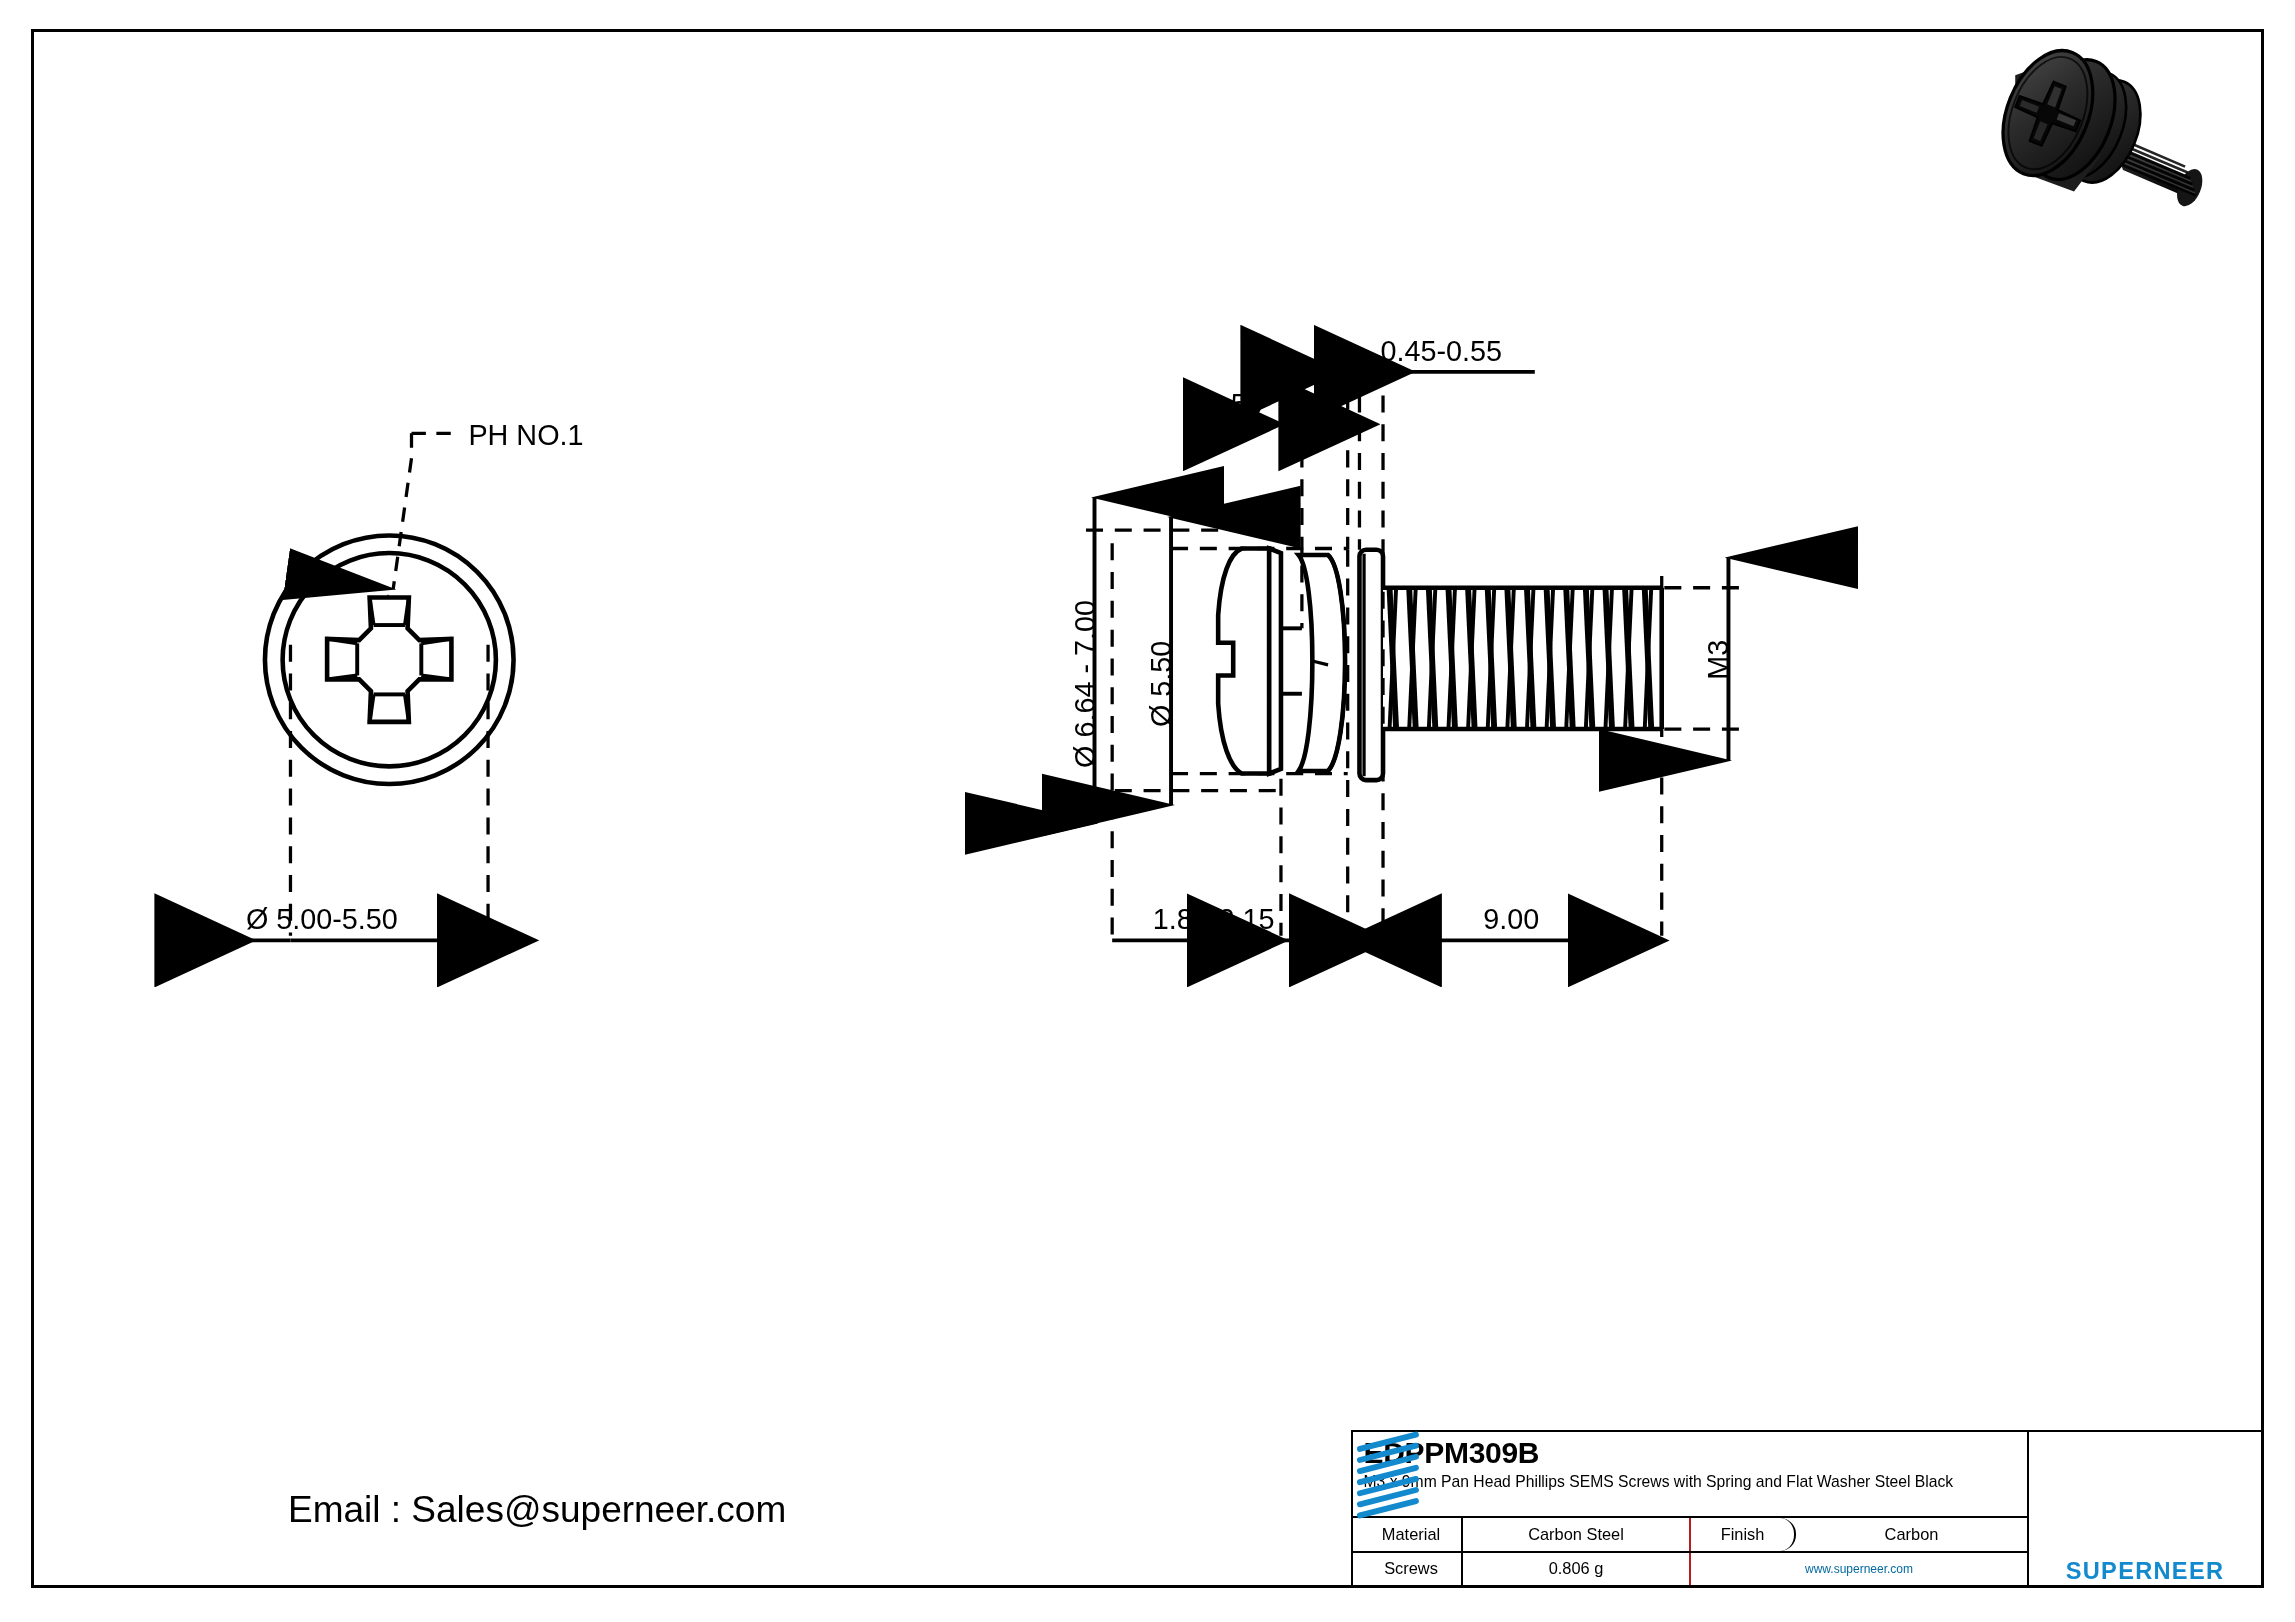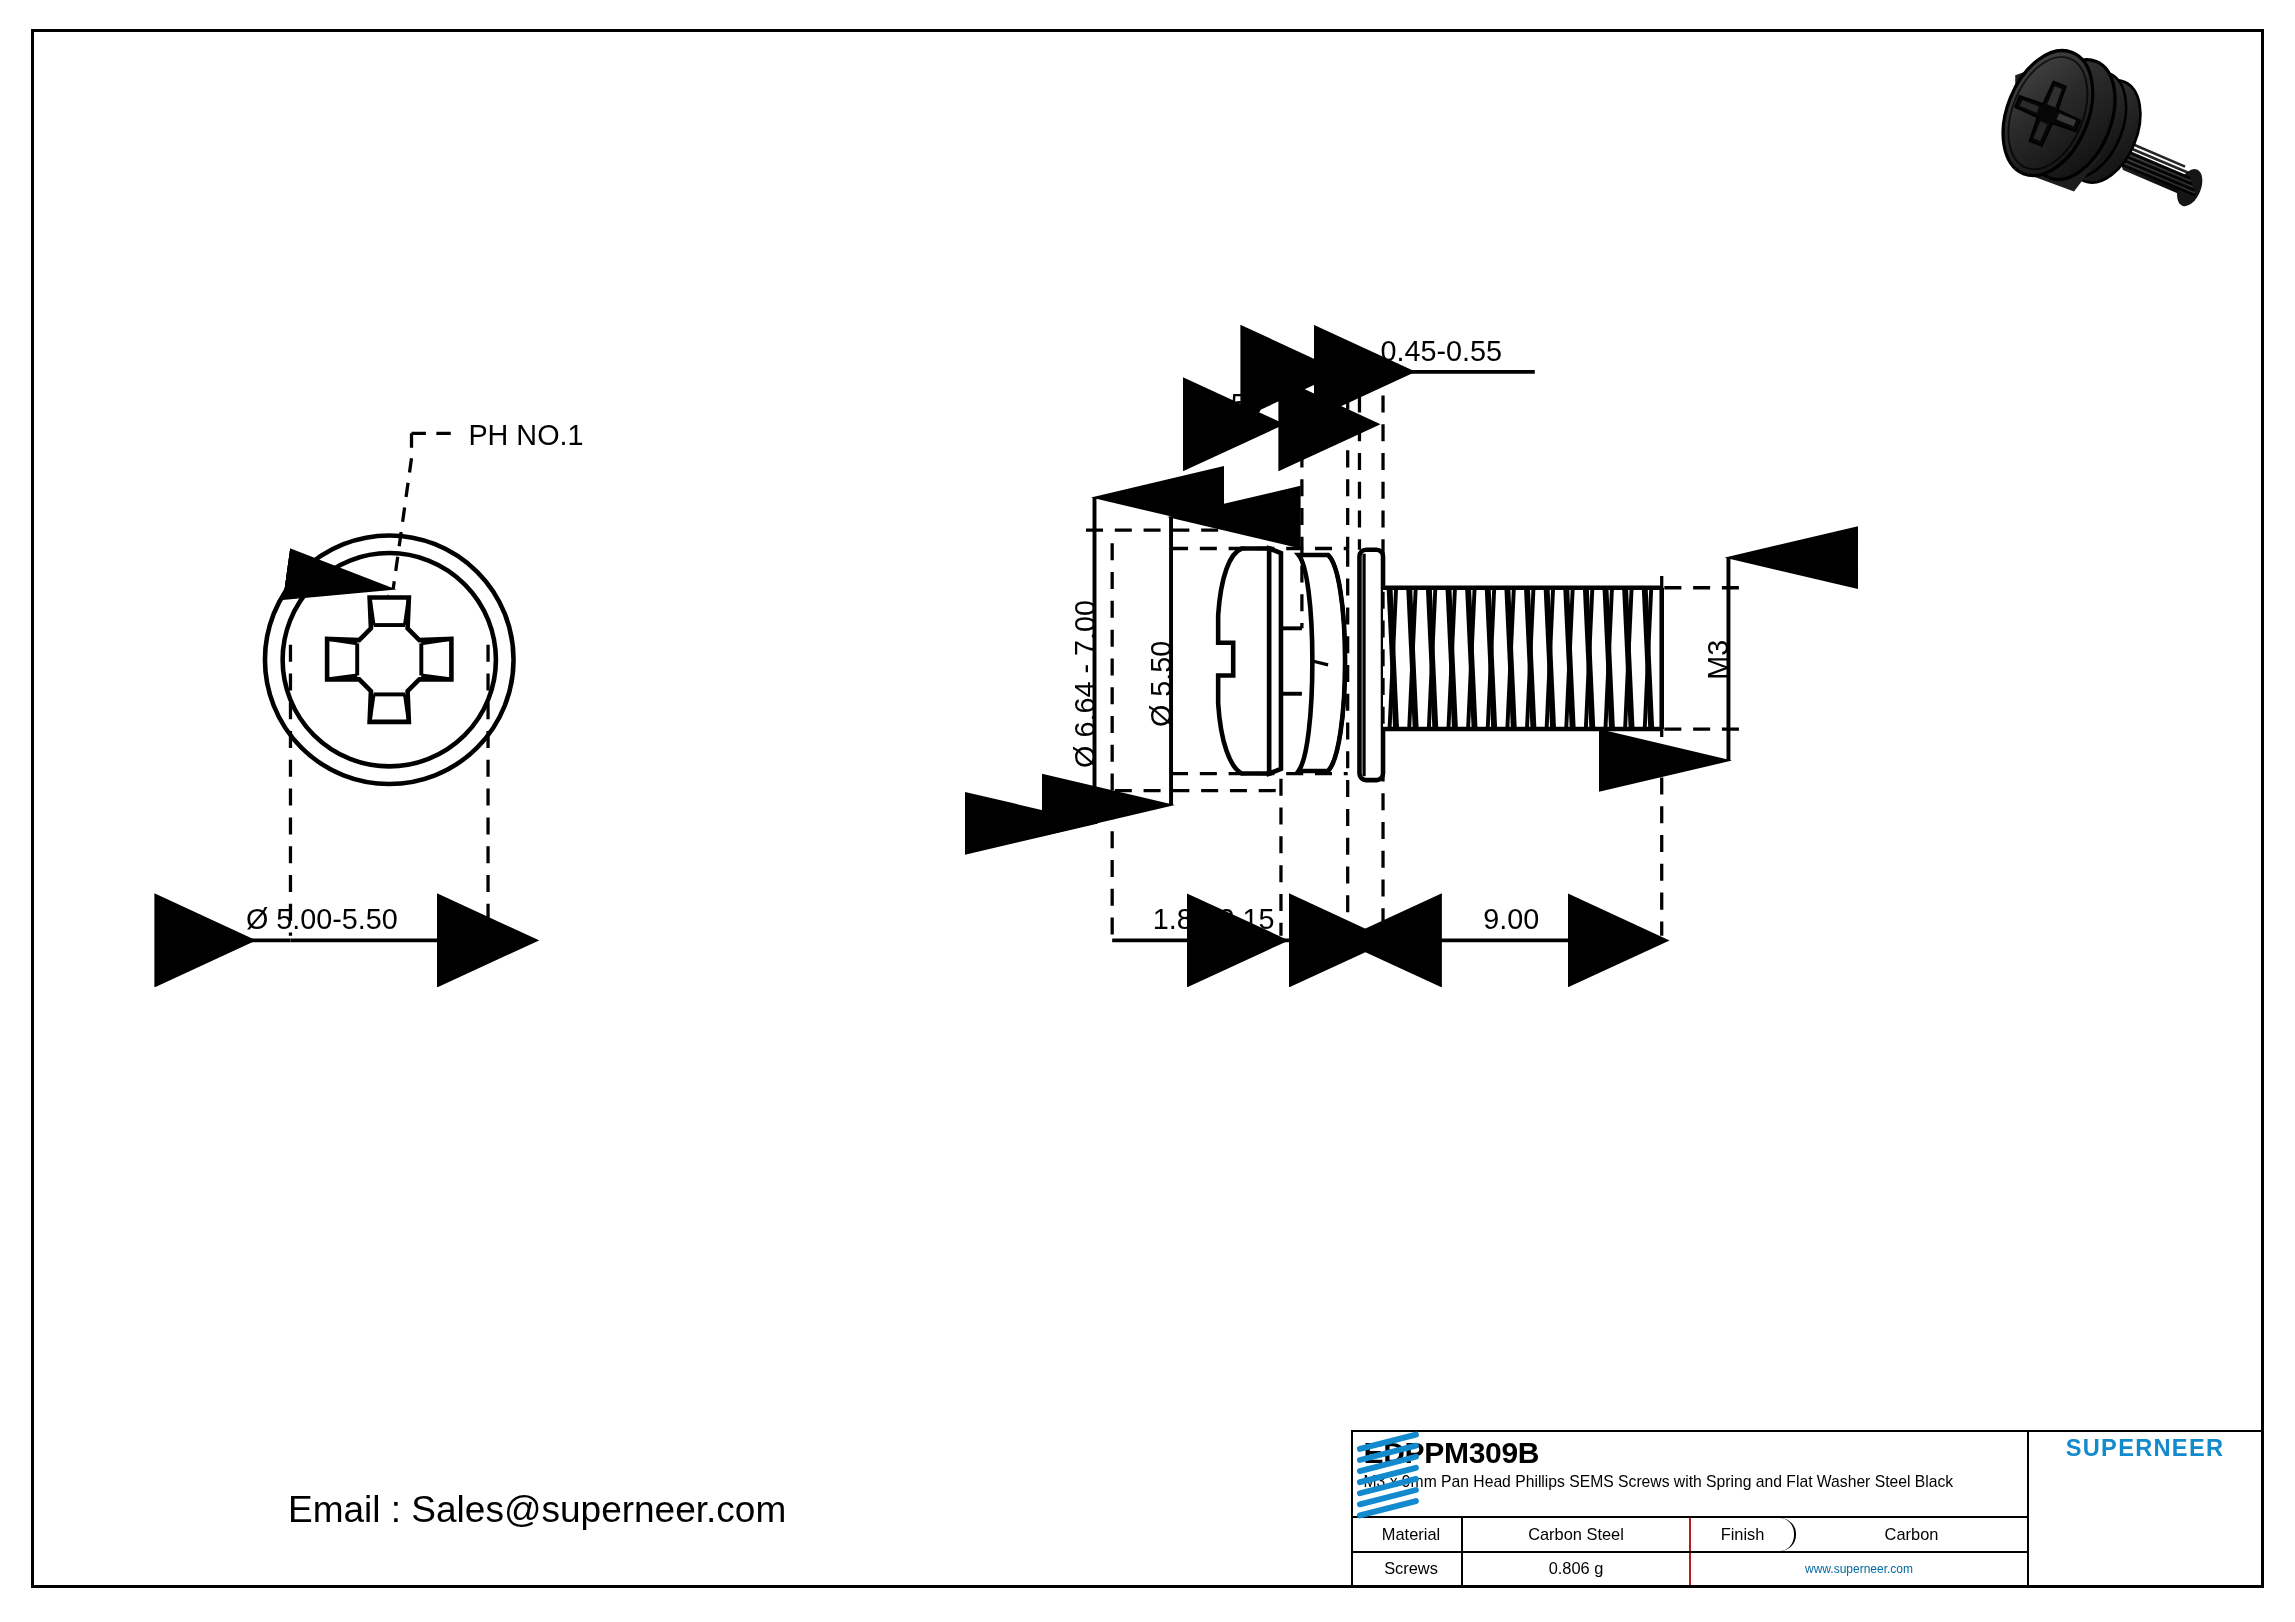--- a/index.html
+++ b/index.html
@@ -23,21 +23,21 @@
   .tb-row.top{border-bottom:2.6px solid #000;}
   .tb-cell{display:flex;align-items:center;justify-content:center;
        font-size:16.4px;box-sizing:border-box;}
   .tb-cell.lbl{flex:0 0 110px;border-right:2px solid #000;padding-left:8px;}
   .tb-cell.val{flex:0 0 228px;border-right:2px solid #b91c1c;text-align:right;}
   .tb-cell.lbl2{flex:0 0 105px;border-right:2px solid #000;border-radius:16px;}
   .tb-cell.val2{flex:1 1 auto;}
   .tb-cell.wide{flex:1 1 auto;}
   .tb-url{color:#0369a1;font-size:12px;}
   .tb-right{flex:1 1 auto;display:flex;flex-direction:column;
-       align-items:center;justify-content:flex-start;padding-bottom:16px;}
+       align-items:center;justify-content:flex-end;padding-bottom:0;}
   .logo-mark{width:79px;height:88px;}
   .logo-word{font-size:23.6px;font-weight:bold;color:#1389ce;letter-spacing:1.3px;
        margin-top:2.6px;}
   .email{position:absolute;left:288px;top:1489px;font-size:37px;
        font-family:"Liberation Sans","DejaVu Sans",sans-serif;white-space:nowrap;}
   .dimtext-lg{font-size:44px;fill:#000;font-family:"Liberation Sans","DejaVu Sans",sans-serif;}
 </style>
 </head>
 <body>
 

